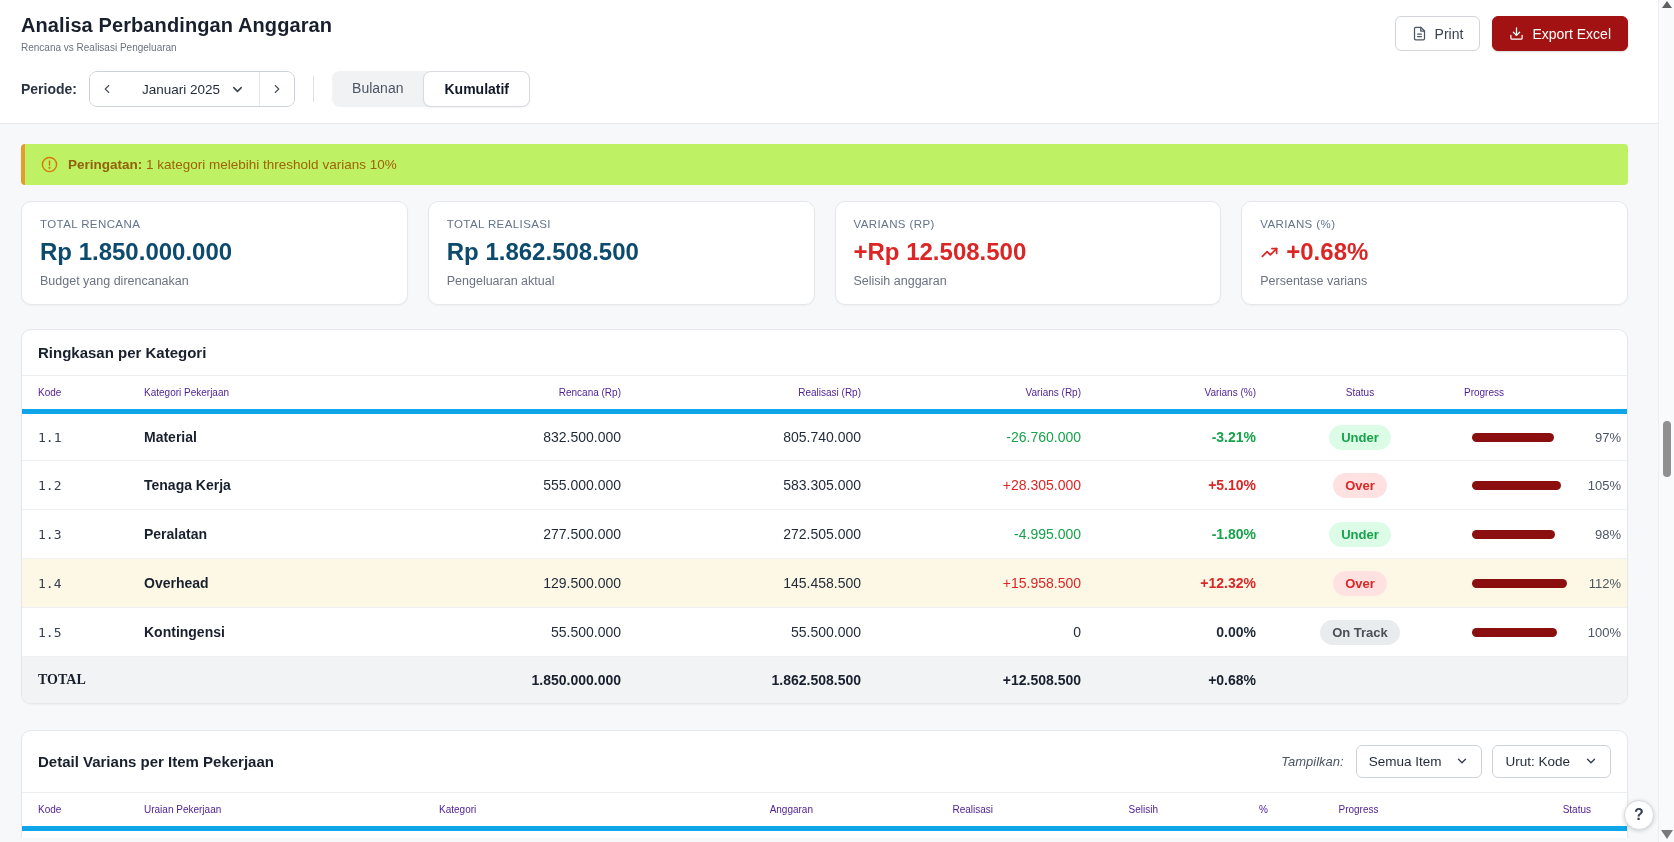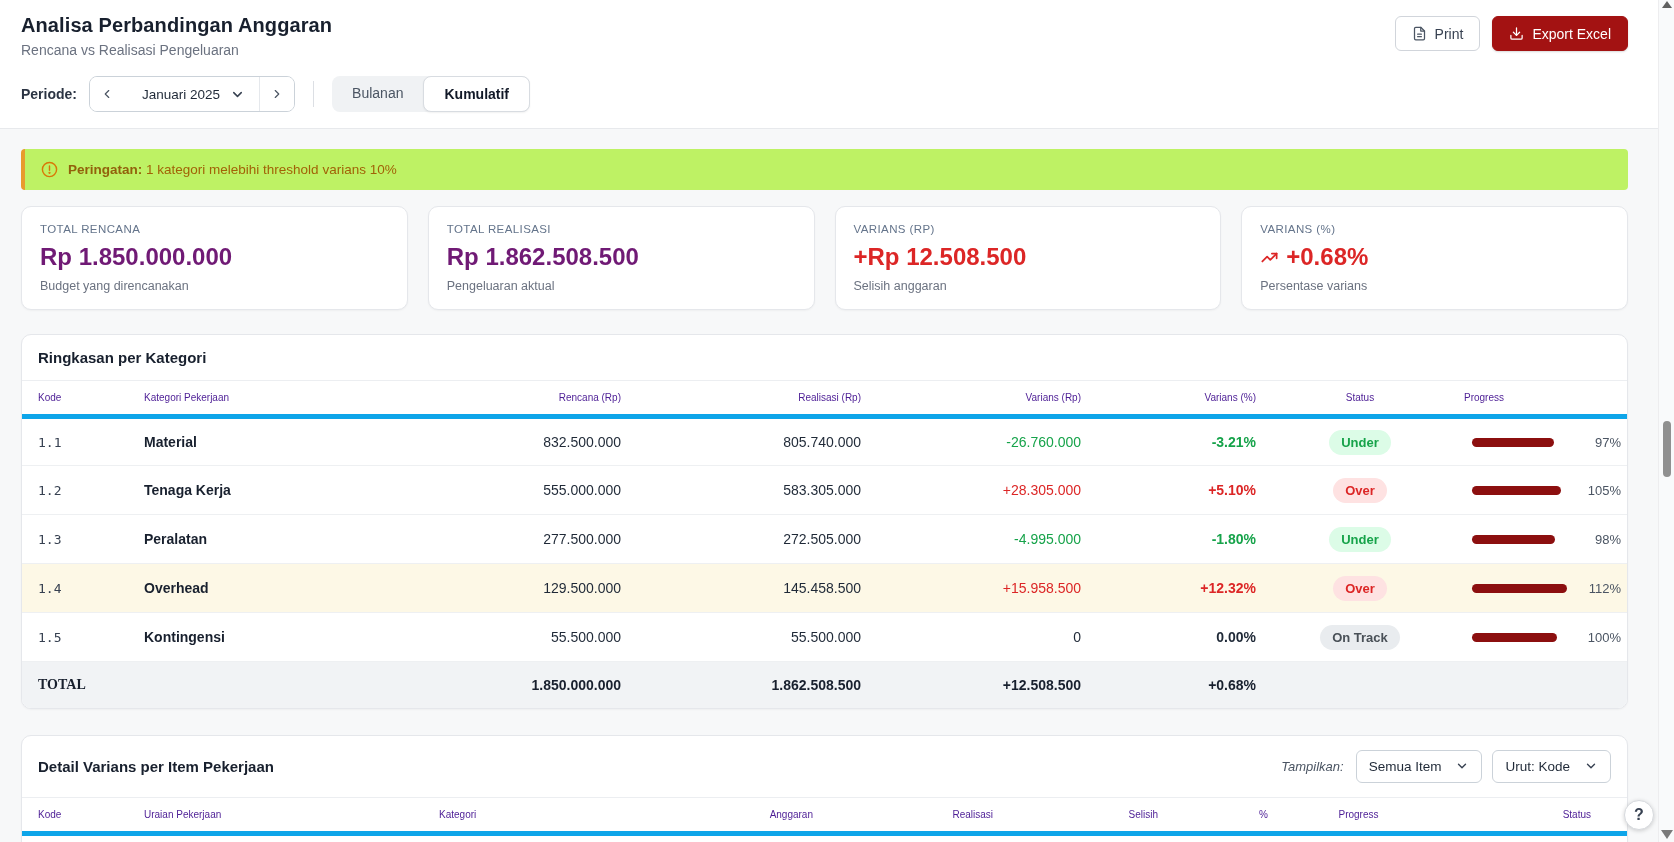--- a/index.html
+++ b/index.html
@@ -5,21 +5,21 @@
   * { margin:0; padding:0; box-sizing:border-box; }
   html,body { width:1674px; height:842px; overflow:hidden; }
   body {
     font-family:"Liberation Sans","DejaVu Sans",sans-serif;
     background:#f7f8f9; color:#1a202c; position:relative;
   }
   
   .page-header { background:#fff; padding:14px 46px 16px 21px; border-bottom:1px solid #e7e9ec; }
   .header-top { display:flex; justify-content:space-between; align-items:flex-start; }
   .page-title { font-size:20px; font-weight:700; color:#18202e; letter-spacing:.1px; }
-  .page-subtitle { font-size:14px; color:#6b7280; margin-top:5px; }
+  .page-subtitle { font-size:10px; color:#6b7280; margin-top:5px; }
   .header-actions { display:flex; gap:12px; margin-top:2px; }
   .btn { display:inline-flex; align-items:center; gap:8px; font-size:14px; border-radius:6px;
          padding:9px 16px; cursor:pointer; line-height:1; }
   .btn-print { background:#fff; border:1px solid #d1d5db; color:#374151; }
   .btn-export { background:#a31212; border:1px solid #a31212; color:#fff; box-shadow:0 1px 2px rgba(0,0,0,.15); }
   .header-controls { display:flex; align-items:center; margin-top:18px; }
   .periode-label { font-size:14px; font-weight:700; color:#2b3443; margin-right:12px; }
   .periode-group { display:flex; align-items:center; height:36px; border:1px solid #cbd2d9; border-radius:8px; background:#fff; overflow:hidden; }
   .periode-btn { width:34px; height:100%; display:flex; align-items:center; justify-content:center; cursor:pointer; background:#fff; border:none; color:#4b5563; }
   .periode-sep { width:1px; height:100%; background:#e5e8ec; }
@@ -30,21 +30,21 @@
   .tab.active { background:#fff; color:#111827; font-weight:700; border:1px solid #d8dce1; margin:0; box-shadow:0 1px 2px rgba(0,0,0,.06); }
   
   .main { padding:20px 46px 0 21px; height:714px; overflow:hidden; }
   .warning-banner { display:flex; align-items:center; gap:10px; background:#bef264; border-left:4px solid #e89b2d;
                     border-radius:4px; padding:12px 16px; font-size:13.5px; color:#a16207; }
   .warning-banner b { color:#92610c; font-weight:700; }
   
   .cards { display:grid; grid-template-columns:repeat(4,1fr); gap:20px; margin-top:16px; }
   .card { background:#fff; border:1px solid #e5e7eb; border-radius:10px; padding:16px 18px; box-shadow:0 1px 2px rgba(0,0,0,.04); }
   .card-label { font-size:11.5px; color:#64748b; letter-spacing:.4px; }
-  .card-value { font-size:24px; font-weight:700; margin-top:8px; color:#701a75; display:flex; align-items:center; gap:7px; }
+  .card-value { font-size:24px; font-weight:700; margin-top:8px; color:#0c4a6e; display:flex; align-items:center; gap:7px; }
   .card-value.red { color:#dc2626; }
   .card-caption { font-size:12.5px; color:#6b7280; margin-top:8px; }
   
   .panel { background:#fff; border:1px solid #e5e7eb; border-radius:10px; margin-top:24px; box-shadow:0 1px 2px rgba(0,0,0,.04); overflow:hidden; }
   .panel-head { display:flex; justify-content:space-between; align-items:center; padding:14px 16px; border-bottom:1px solid #eceef1; }
   .panel-title { font-size:15px; font-weight:700; color:#18202e; }
   table { border-collapse:collapse; width:100%; table-layout:fixed; }
   th { font-size:10px; font-weight:400; color:#4c1d95; padding:11px 8px; text-align:left; border-bottom:5px solid #0ea5e9; }
   td { font-size:14px; color:#1f2937; padding:0 8px; height:49px; border-bottom:1px solid #eef0f2; }
   .kode { font-family:"DejaVu Sans Mono","Liberation Mono",monospace; font-size:13px; color:#374151; padding-left:16px !important; }

